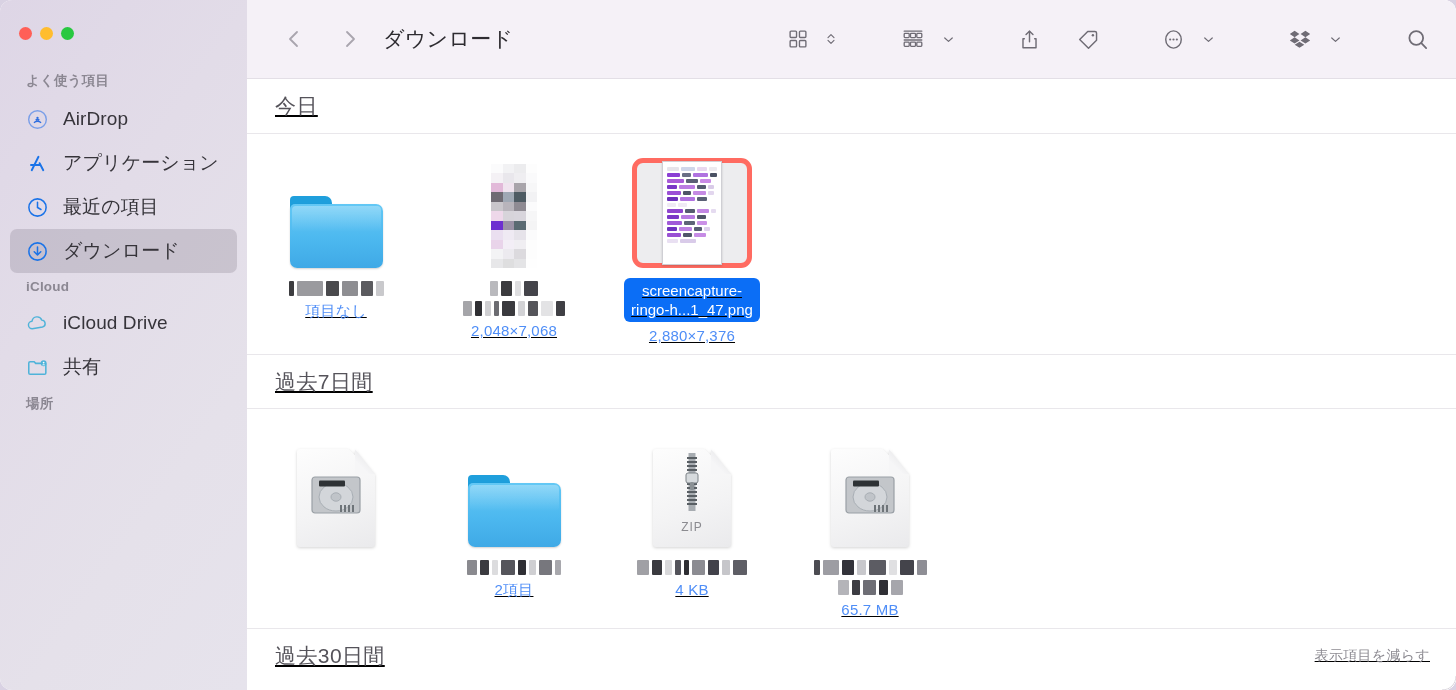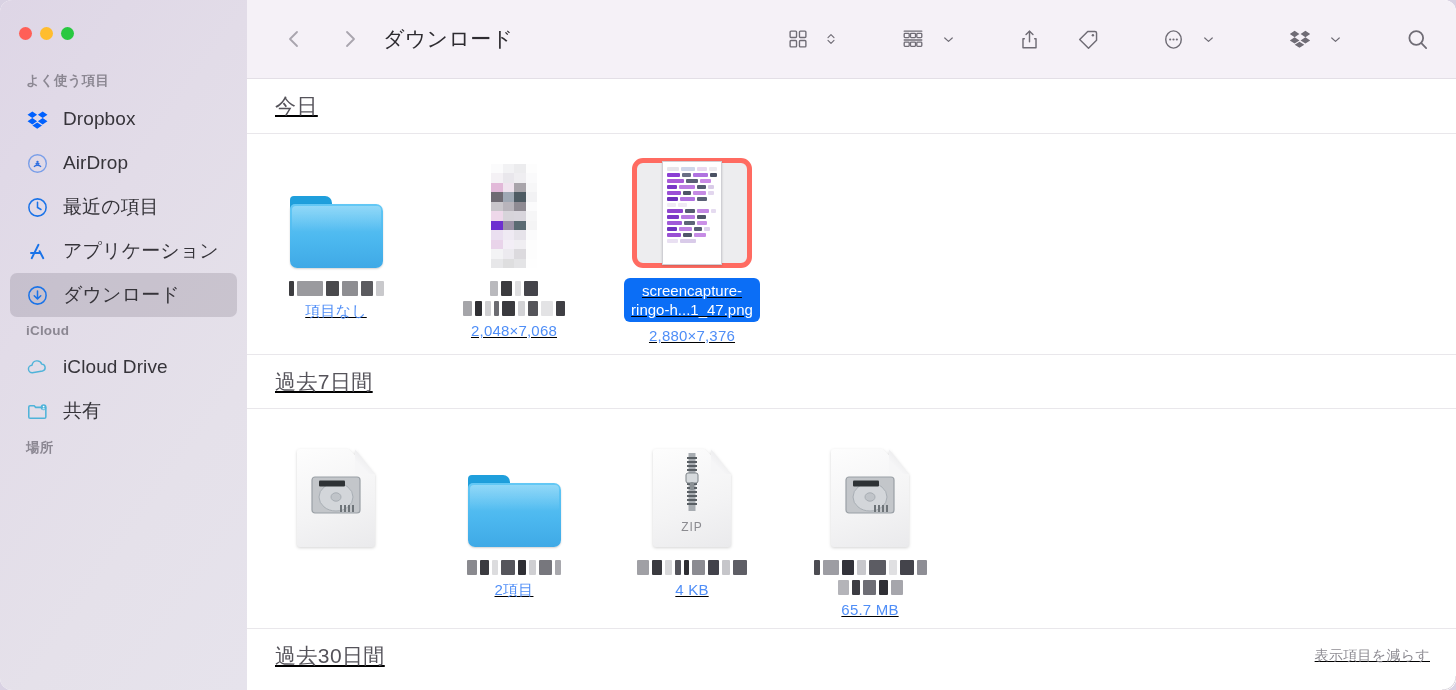--- a/index.html
+++ b/index.html
@@ -166,57 +166,49 @@
       <span class="light red"></span>
       <span class="light yellow"></span>
       <span class="light green"></span>
     </div>
 
     <div class="sb-section">よく使う項目</div>
 
 
 
 
-    <div class="sb-row">
-      <span class="sb-ico">
-        <svg viewBox="0 0 24 24" width="23" height="23">
-            <path d="M6.6 3.6L1.6 7l5 3.4 5-3.4zM17.4 3.6l-5 3.4 5 3.4 5-3.4zM1.6 13.8l5 3.4 5-3.4-5-3.4zM17.4 10.4l-5 3.4 5 3.4 5-3.4zM6.7 18.3l5 3.3 5-3.3-5-3.2z" fill="#0061fe"></path>
-          </svg>
-      </span>
-      <span class="sb-label">Dropbox</span>
-    </div>
 
     <div class="sb-row">
       <span class="sb-ico">
         <svg viewBox="0 0 24 24" width="23" height="23" fill="none" stroke="#4a7fe0" stroke-width="1.5">
             <circle cx="12" cy="12" r="9.2" stroke="#7b9fe8"></circle>
             <path d="M8.3 15.4a5.2 5.2 0 017.4 0M10.1 12.8a2.7 2.7 0 013.8 0" stroke="#2f6fe0"></path>
             <circle cx="12" cy="10.3" r="1.2" fill="#2f6fe0" stroke="none"></circle>
           </svg>
       </span>
       <span class="sb-label">AirDrop</span>
     </div>
 
     <div class="sb-row">
       <span class="sb-ico">
+        <svg viewBox="0 0 24 24" width="23" height="23" fill="none" stroke="#1a73e8" stroke-width="2" stroke-linecap="round">
+            <path d="M6 19L13 5M18 19L14.2 11.7M5.2 13.6h9.3"></path>
+          </svg>
+      </span>
+      <span class="sb-label">アプリケーション</span>
+    </div>
+
+    <div class="sb-row">
+      <span class="sb-ico">
         <svg viewBox="0 0 24 24" width="23" height="23" fill="none" stroke="#1a73e8" stroke-width="1.6">
             <circle cx="12" cy="12" r="9"></circle>
             <path d="M12 6.6V12l3.6 2.1" stroke-linecap="round"></path>
           </svg>
       </span>
       <span class="sb-label">最近の項目</span>
-    </div>
-
-    <div class="sb-row">
-      <span class="sb-ico">
-        <svg viewBox="0 0 24 24" width="23" height="23" fill="none" stroke="#1a73e8" stroke-width="2" stroke-linecap="round">
-            <path d="M6 19L13 5M18 19L14.2 11.7M5.2 13.6h9.3"></path>
-          </svg>
-      </span>
-      <span class="sb-label">アプリケーション</span>
     </div>
 
     <div class="sb-row selected">
       <span class="sb-ico">
         <svg viewBox="0 0 24 24" width="23" height="23" fill="none" stroke="#1a73e8" stroke-width="1.6">
             <circle cx="12" cy="12" r="9"></circle>
             <path d="M12 7.3v8.2M8.6 12.3L12 15.7l3.4-3.4" stroke-linecap="round" stroke-linejoin="round"></path>
           </svg>
       </span>
       <span class="sb-label">ダウンロード</span>

